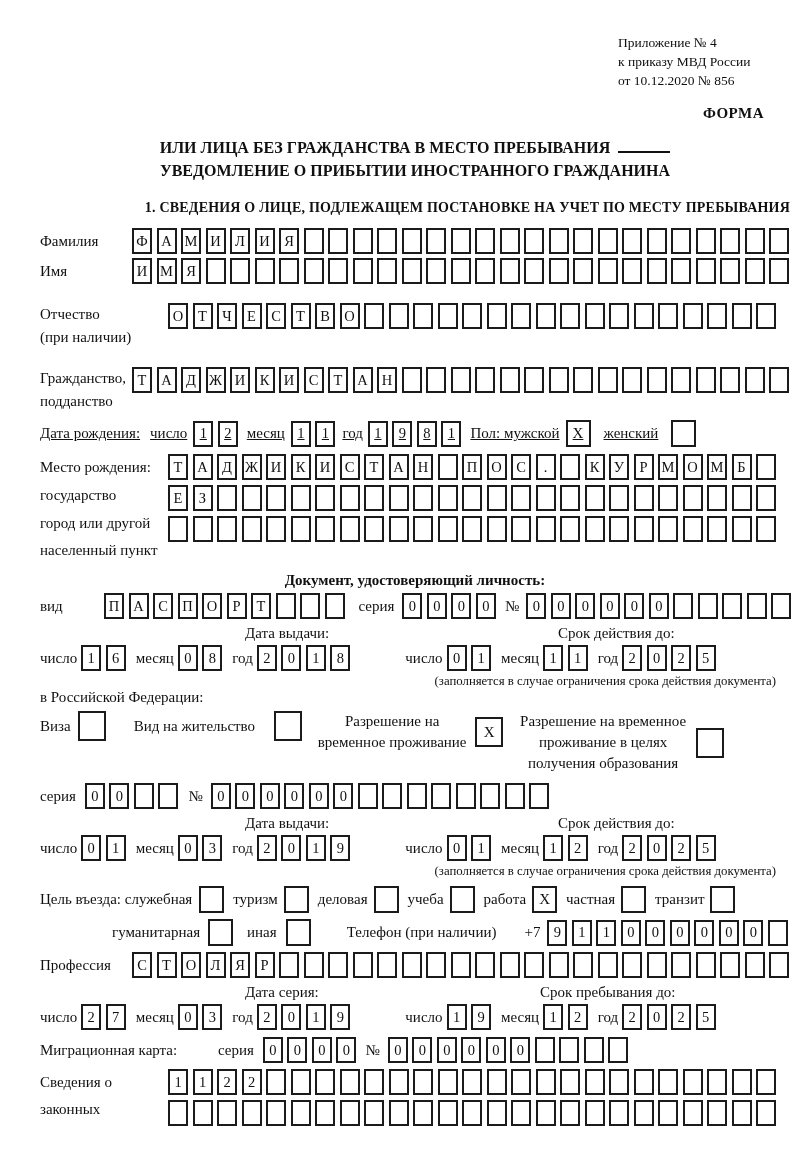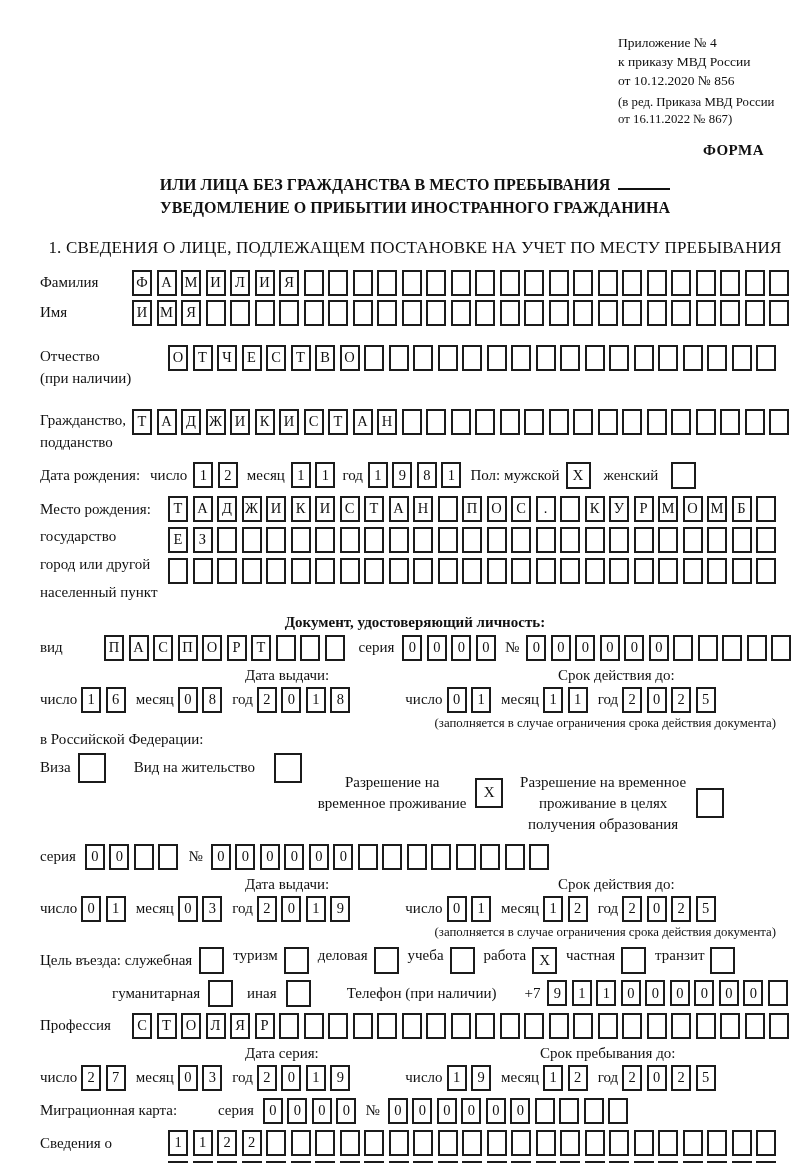--- a/index.html
+++ b/index.html
@@ -8,21 +8,21 @@
   .page{padding:34px 10px 0 40px;box-sizing:border-box;width:800px;height:1163px;position:relative;}
 
   
   .hdr{margin-left:578px;font-size:13.5px;line-height:1.4;}
   .hdr .amend{font-size:12.8px;margin-top:3px;line-height:1.35;}
   .forma{font-weight:bold;text-align:right;margin:14px 26px 0 0;font-size:15px;letter-spacing:.5px;}
 
   
   .title{text-align:center;font-weight:bold;font-size:16px;line-height:1.45;margin-top:14px;}
   .t-underline{display:inline-block;width:52px;border-bottom:2px solid #111;height:14px;margin-left:8px;}
-  .sec1{font-weight:normal;font-size:17px;text-align:center;margin-top:18px;letter-spacing:.2px;}
+  .sec1{font-weight:bold;font-size:14px;text-align:right;margin-top:18px;letter-spacing:.2px;}
 
   
   .frow{display:flex;align-items:center;margin-top:4px;}
   .frow-top{display:flex;align-items:flex-start;margin-top:19px;}
   .lbl{flex-shrink:0;}
   .w92{width:92px;} .w128{width:128px;} .w64{width:64px;}
   .lblcol{display:flex;flex-direction:column;line-height:1.5;flex-shrink:0;}
   .boxes{display:flex;gap:4.5px;flex-wrap:nowrap;}
   .cbox{width:20px;height:26px;border:2px solid #1b1b1b;box-sizing:border-box;flex-shrink:0;
         display:flex;align-items:center;justify-content:center;font-size:14.5px;background:#fff;}
@@ -46,39 +46,35 @@
   .dg-note{text-align:right;font-size:12.8px;margin-top:3px;padding-right:14px;}
 
   .para{margin-top:9px;line-height:1.65;}
 
   
   .vrow{display:flex;align-items:flex-start;margin-top:5px;}
   .vopt{display:flex;align-items:center;gap:7px;}
   .vopt .optlbl{line-height:1.4;}
   .optlbl.c152{width:152px;text-align:center;}
   .optlbl.c172{width:172px;text-align:center;}
-  .gap12{margin-left:14px;margin-top:19px;} .gap18{margin-left:28px;}
+  .gap12{margin-left:14px;} .gap18{margin-left:28px;}
 
   
-  .popt{display:flex;gap:6px;margin-left:9px;}
+  .popt{display:flex;align-items:center;gap:6px;margin-left:9px;}
   .purpose2{margin-top:6px;}
 </style>
 </head>
 <body>
 
 <div class="page">
 
   <div class="hdr">
     <div>Приложение № 4</div>
     <div>к приказу МВД России</div>
     <div>от 10.12.2020 № 856</div>
-    <div class="amend">
-      <div>(в ред. Приказа МВД России</div>
-      <div>от 16.11.2022 № 867)</div>
-    </div>
   </div>
   <div class="forma">ФОРМА</div>
 
   <div class="title">
     <div><span>ИЛИ ЛИЦА БЕЗ ГРАЖДАНСТВА В МЕСТО ПРЕБЫВАНИЯ</span><span class="t-underline"></span></div>
     <div>УВЕДОМЛЕНИЕ О ПРИБЫТИИ ИНОСТРАННОГО ГРАЖДАНИНА</div>
   </div>
   <div class="sec1">1. СВЕДЕНИЯ О ЛИЦЕ, ПОДЛЕЖАЩЕМ ПОСТАНОВКЕ НА УЧЕТ ПО МЕСТУ ПРЕБЫВАНИЯ</div>
 
   <div class="frow" style="margin-top:12px;">
@@ -210,21 +206,21 @@
         <div class="cbox"></div>
         <div class="cbox"></div>
         <div class="cbox"></div>
         <div class="cbox"></div>
         <div class="cbox"></div>
         <div class="cbox"></div>
         <div class="cbox"></div>
       </div>
   </div>
 
-  <div class="frow" style="margin-top:8px;">
+  <div class="frow" style="margin-top:8px;text-decoration:underline;">
     <span class="lbl">Дата рождения:</span>
     <span class="lbl" style="margin-left:10px;">число</span>
     <div class="boxes" style="margin-left:6px;">
         <div class="cbox">1</div>
         <div class="cbox">2</div>
       </div>
     <span class="lbl" style="margin-left:9px;">месяц</span>
     <div class="boxes" style="margin-left:6px;">
         <div class="cbox">1</div>
         <div class="cbox">1</div>

